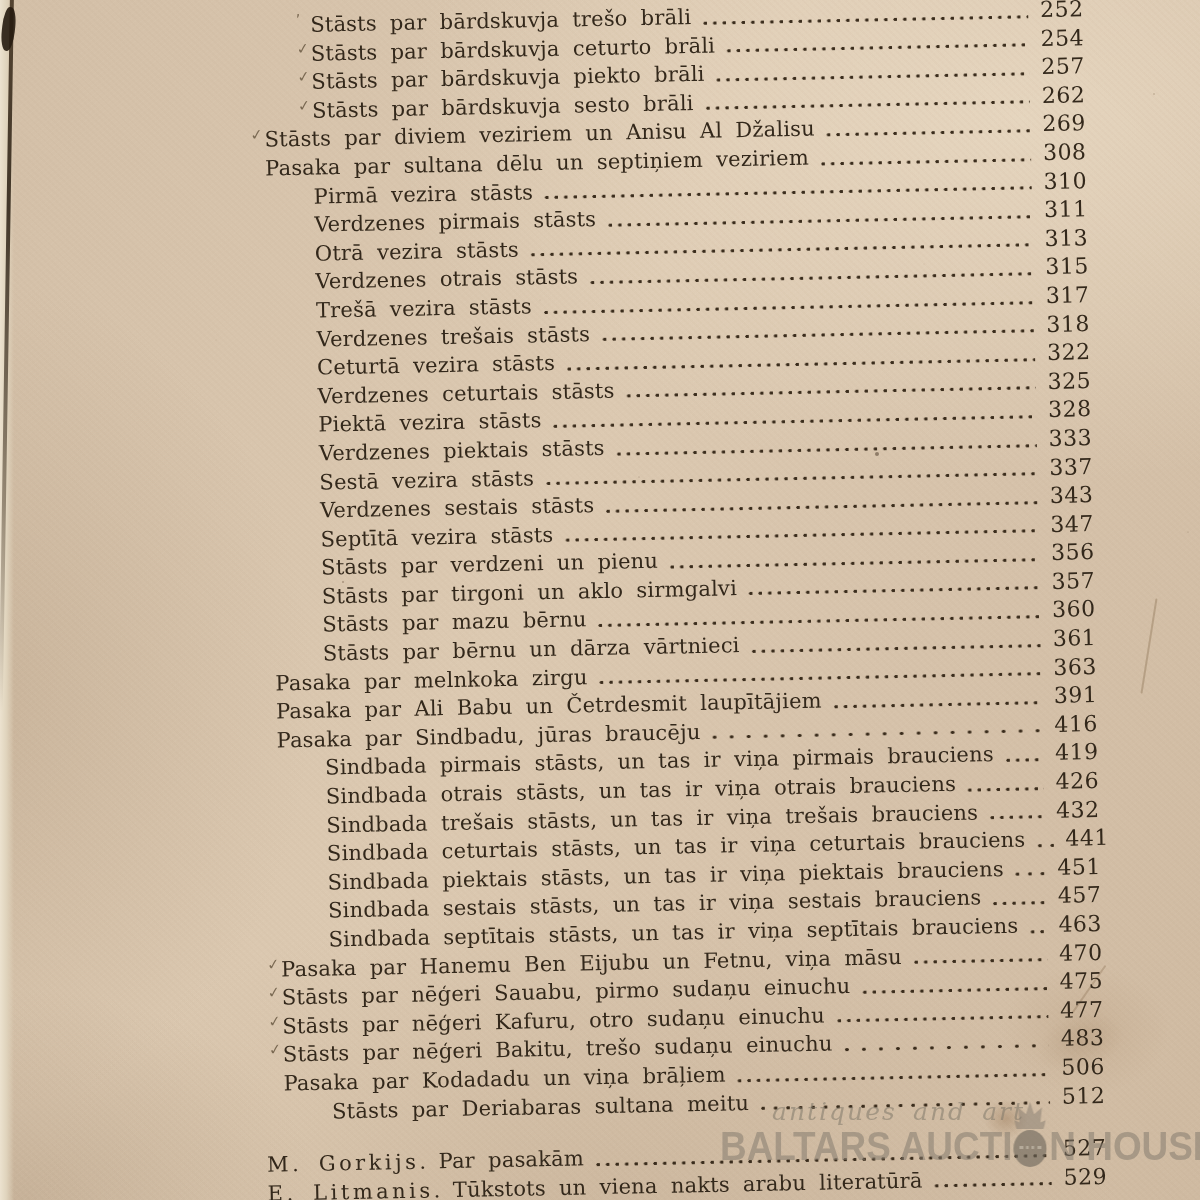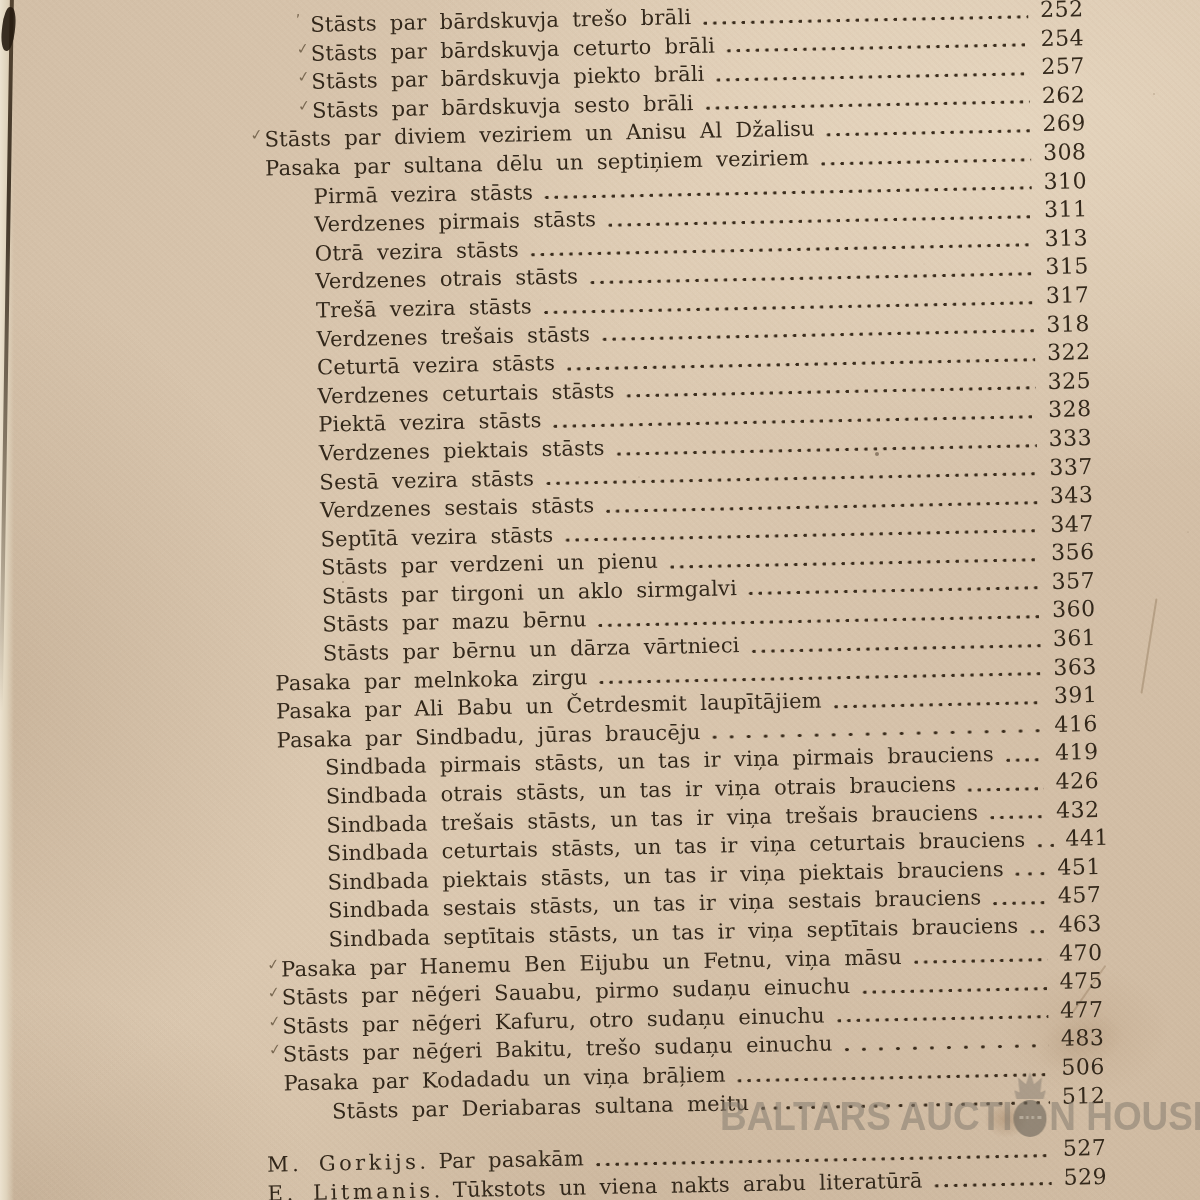--- a/index.html
+++ b/index.html
@@ -358,15 +358,16 @@
     </div>
       <div class="row" style="padding-left: 0px;">
 
       <span class="title"><span class="author">E. Litmanis.</span><span class="t">Tūkstots un viena nakts arabu literatūrā</span></span>
       <span class="leader"></span>
       <span class="pagenum">529</span>
     </div>
     </div>
 
   <div class="wm">
+    <div class="wm-sub">antiques and art</div>
     <div class="wm-brand"><span>BALTARS AUCTI</span><span class="orb-wrap"><span class="crown"></span><span class="orb"></span></span><span>N HOUSE</span></div>
   </div>
 </div>
 
 </body></html>

